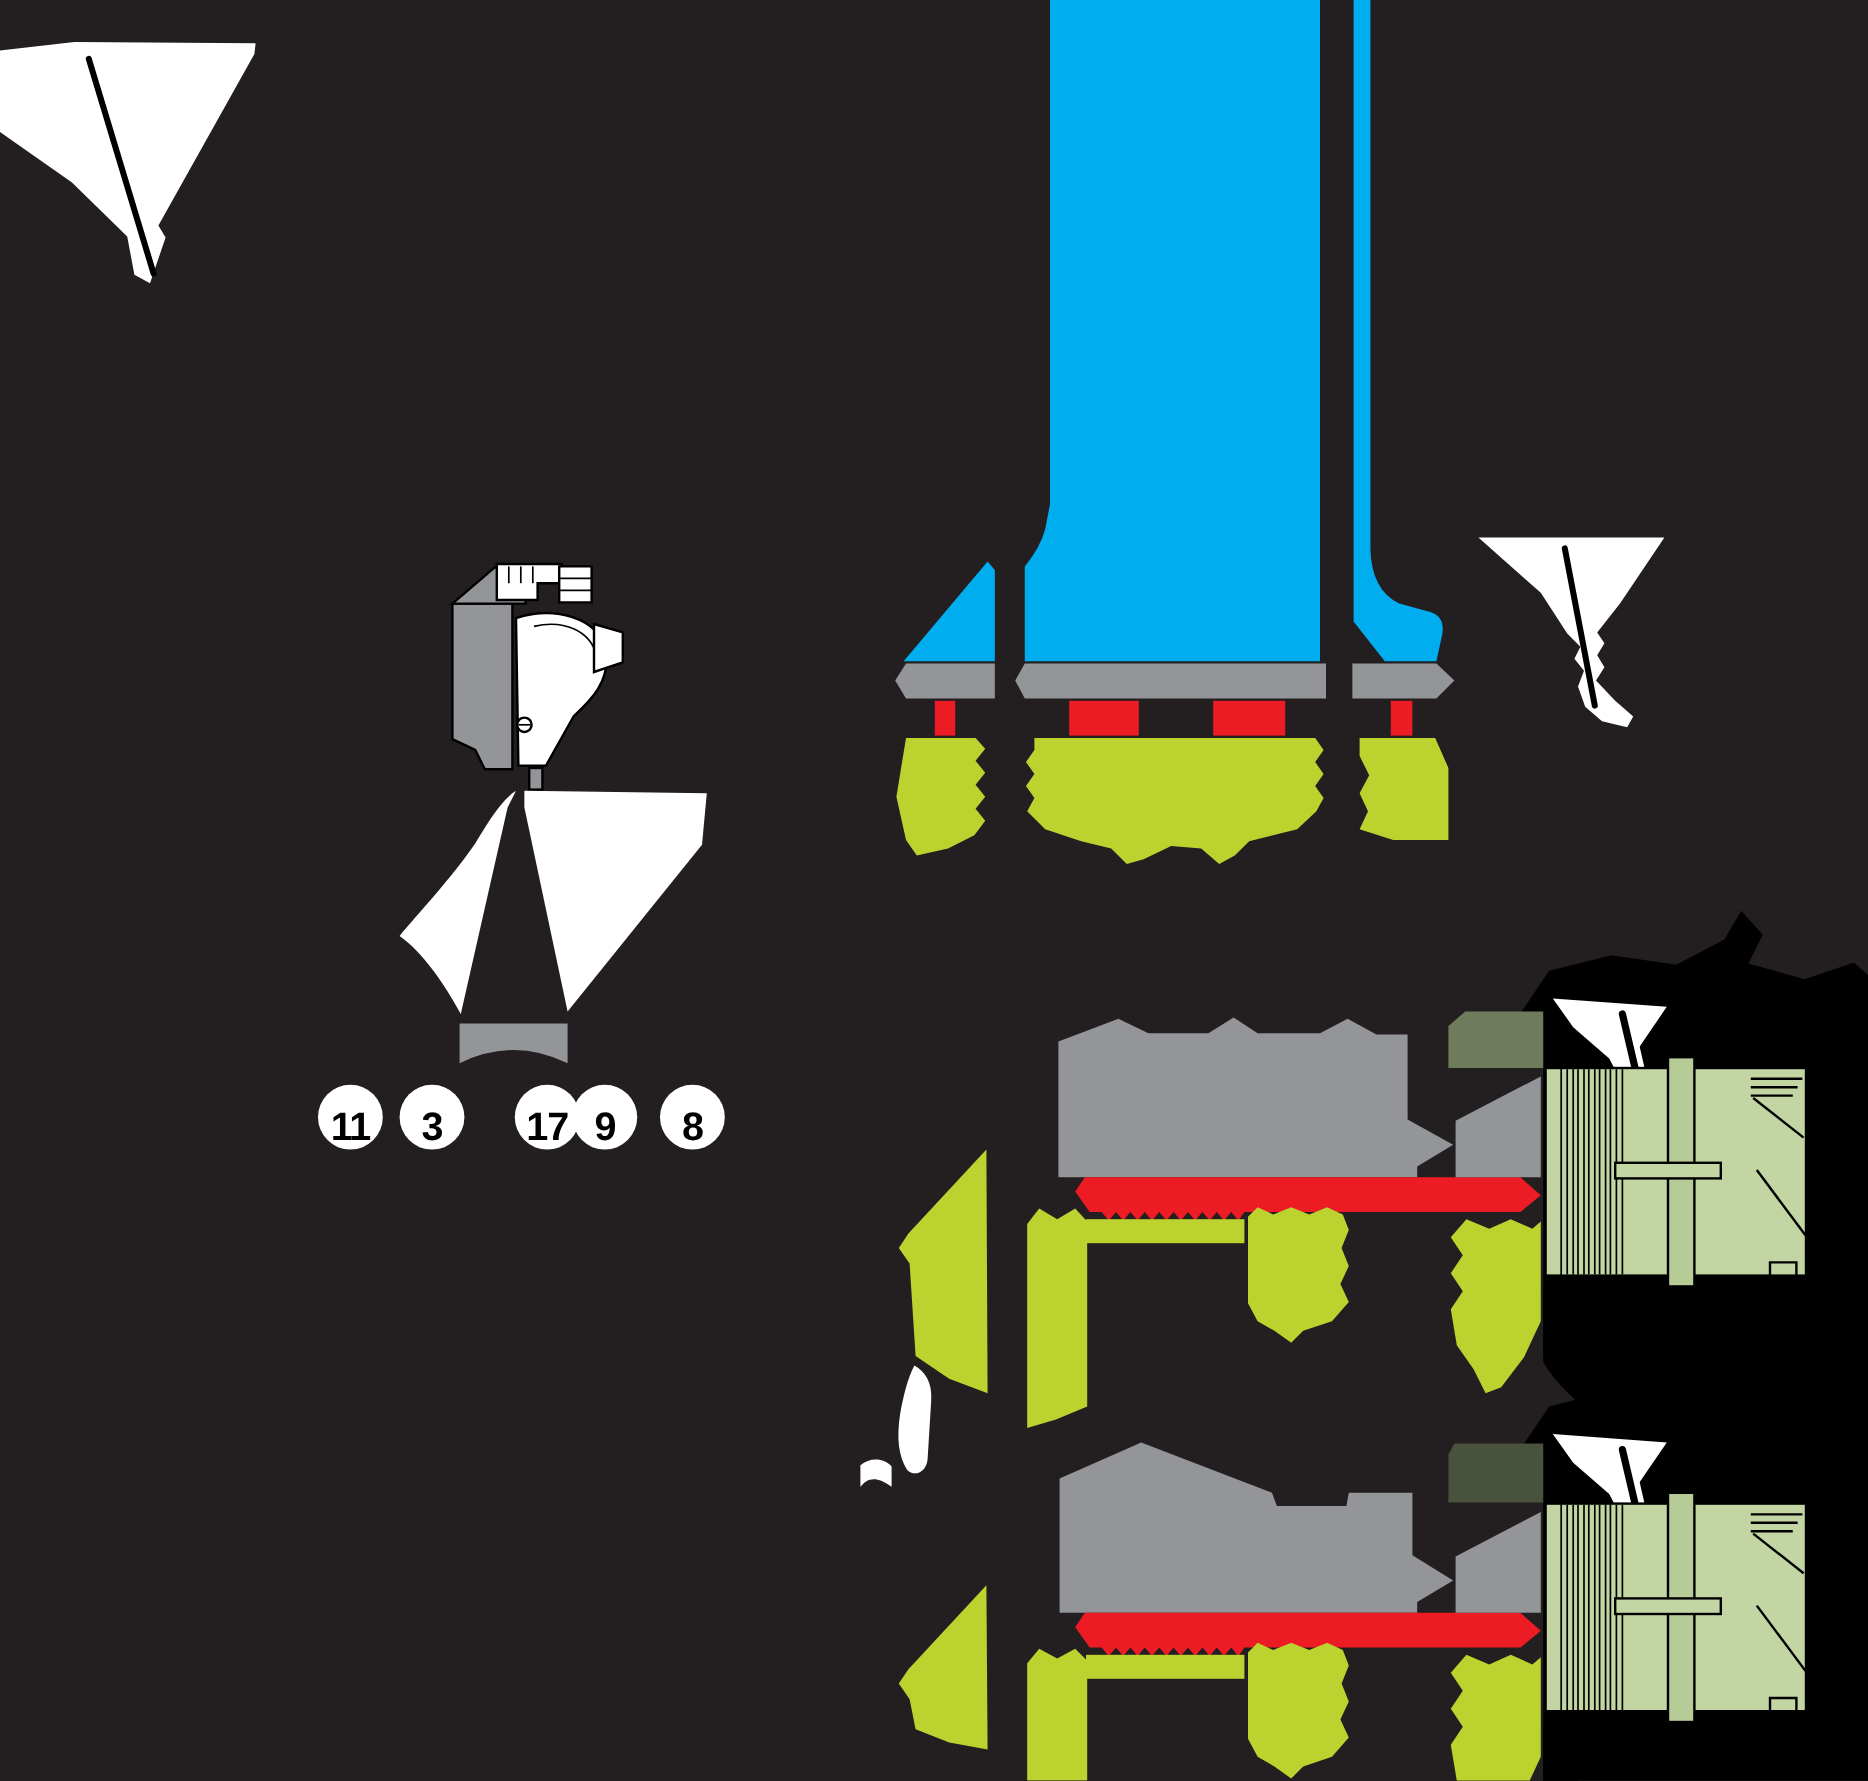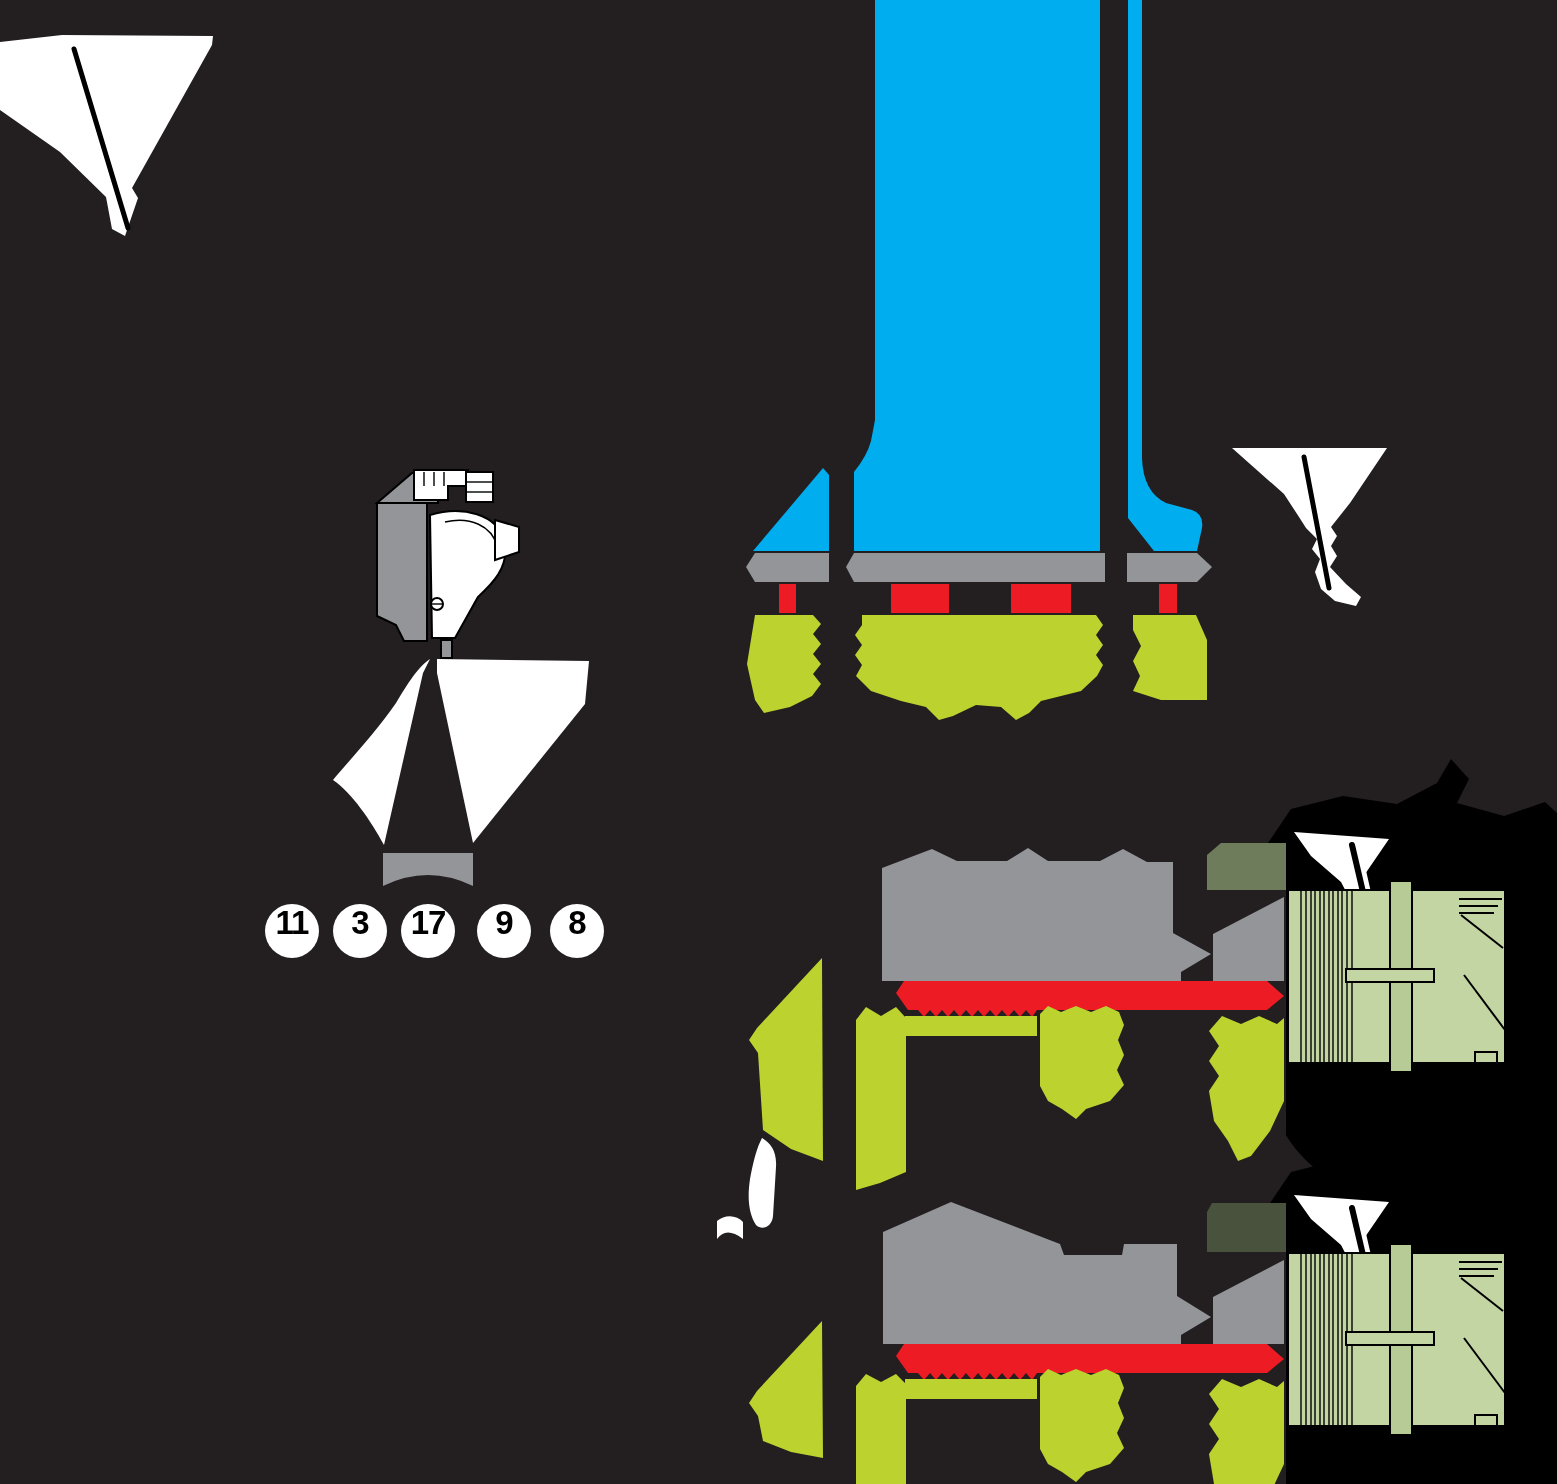--- a/index.html
+++ b/index.html
@@ -17,21 +17,21 @@
   .f-olived{fill:var(--olive-dark,#49523C);}
   .f-black{fill:var(--black,#000);}
   .ln{stroke:#000;stroke-width:2;fill:none;}
   .ln1{stroke:#000;stroke-width:1.4;fill:none;}
   .outl{stroke:#000;stroke-width:2;}
   .needle{stroke:#000;stroke-width:5;stroke-linecap:round;fill:none;}
   .needle-thick{stroke:#000;stroke-width:6;stroke-linecap:round;fill:none;}
   .casing{stroke:var(--white,#fff);stroke-width:16;stroke-linecap:round;fill:none;}
   .callout{position:absolute;width:54px;height:54px;border-radius:50%;
            background:var(--white,#fff);color:var(--black,#000);
-           display:flex;align-items:flex-start;justify-content:center;
+           display:flex;align-items:flex-end;justify-content:center;
            font-weight:bold;font-size:33px;letter-spacing:-1px;}
 </style>
 </head>
 <body>
 
 <div class="stage">
 <svg width="1557" height="1484" viewBox="0 0 1557 1484">
 
   <defs>
 
@@ -168,21 +168,21 @@
   </g>
 
 </svg>
 
 <div class="callout" style="left:265px;top:904px">
   <span>11</span>
 </div>
 <div class="callout" style="left:333px;top:904px">
   <span>3</span>
 </div>
-<div class="callout" style="left:401px;top:904px">
+<div class="callout" style="left:429px;top:904px">
   <span>17</span>
 </div>
 <div class="callout" style="left:477px;top:904px">
   <span>9</span>
 </div>
 <div class="callout" style="left:550px;top:904px">
   <span>8</span>
 </div>
 </div>
 

